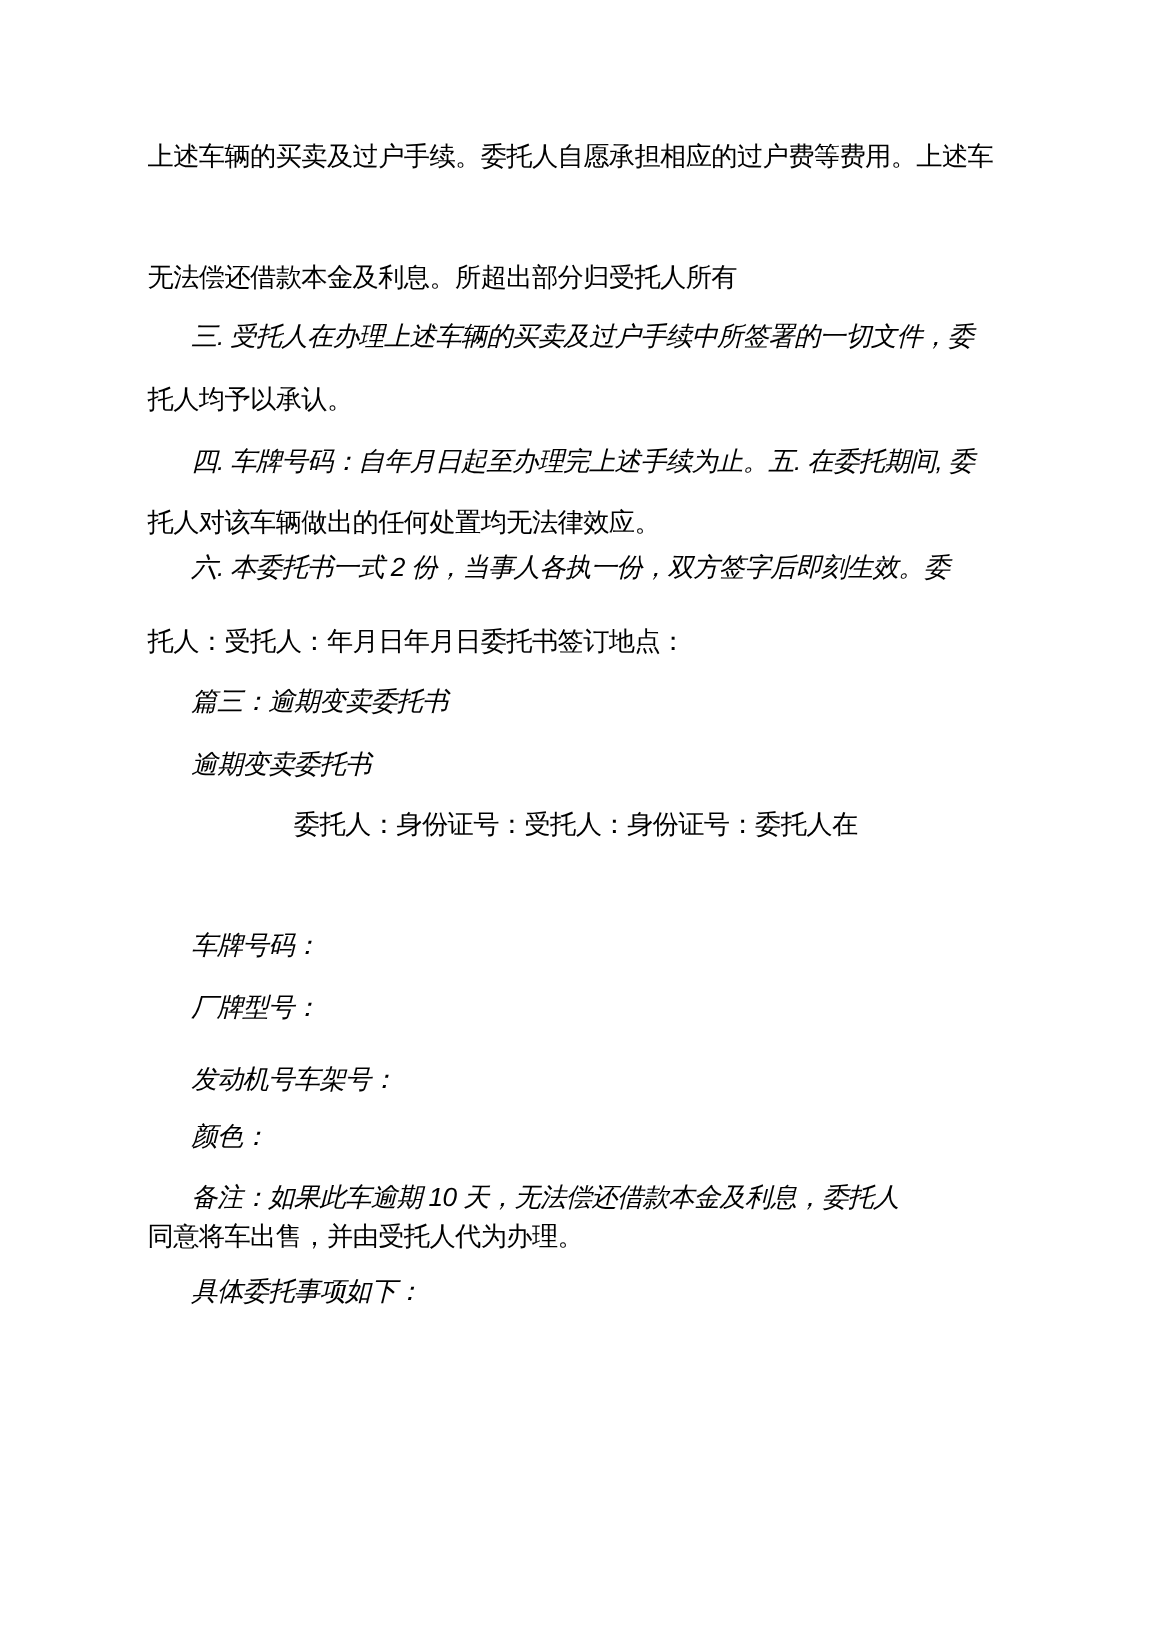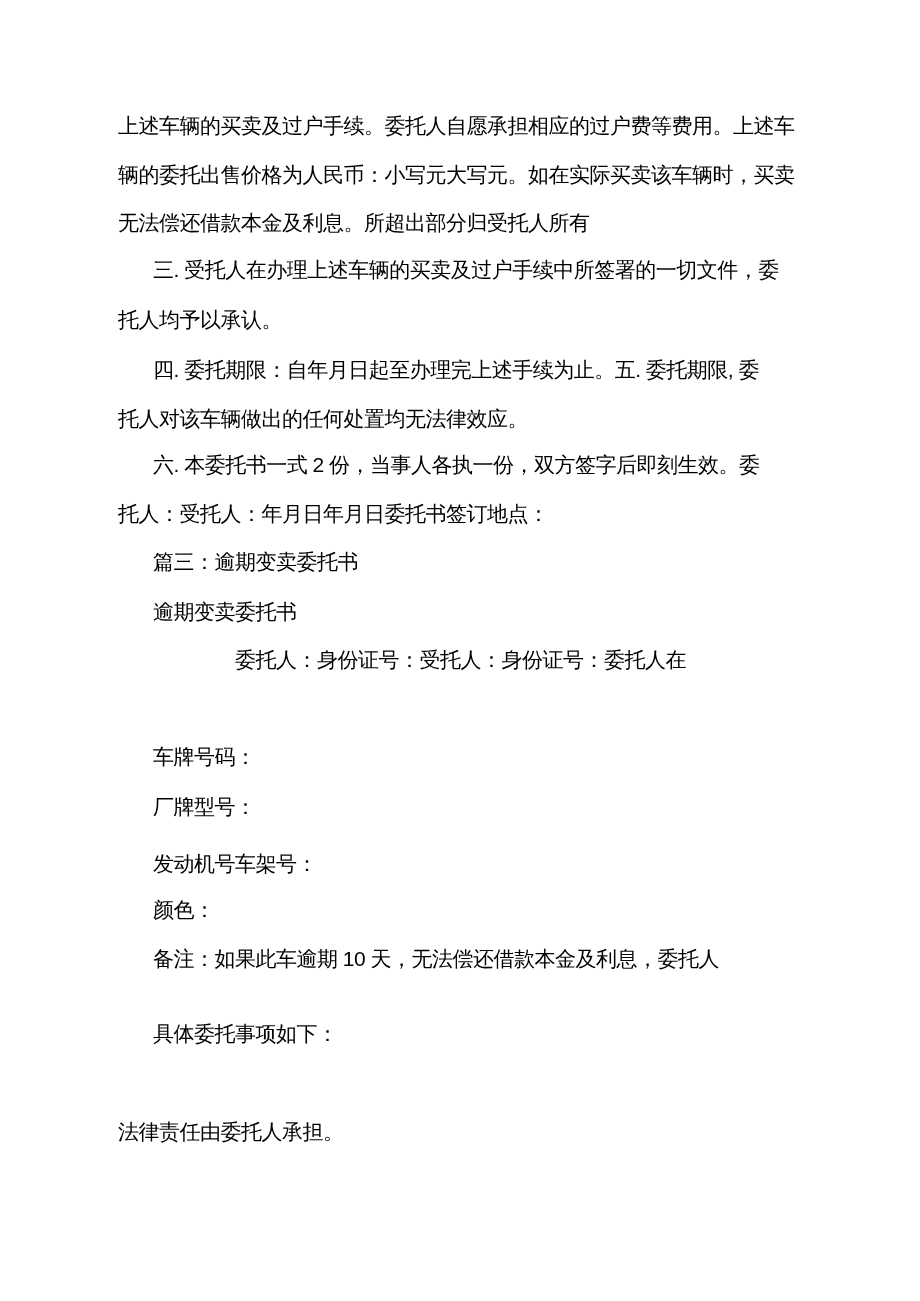--- a/index.html
+++ b/index.html
@@ -18,39 +18,38 @@
   .ln {
     position: absolute;
     left: 118px;
     font-size: 21px;
     line-height: 28px;
     letter-spacing: -0.5px;
     color: #000000;
     white-space: nowrap;
     font-weight: 500;
   }
-  .i1 { left: 153px; }
+  .i1 { left: 153px; font-style: italic; }
   .i2 { left: 235px; }
 </style>
 </head>
 <body>
 
 <div class="page">
   <div class="ln" style="top:112px">上述车辆的买卖及过户手续。委托人自愿承担相应的过户费等费用。上述车</div>
-  <div class="ln" style="top:161px">辆的委托出售价格为人民币：小写元大写元。如在实际买卖该车辆时，买卖</div>
   <div class="ln" style="top:209px">无法偿还借款本金及利息。所超出部分归受托人所有</div>
   <div class="ln i1" style="top:256px">三. 受托人在办理上述车辆的买卖及过户手续中所签署的一切文件，委</div>
   <div class="ln" style="top:306px">托人均予以承认。</div>
-  <div class="ln i1" style="top:356px">四. 委托期限：自年月日起至办理完上述手续为止。五. 委托期限, 委</div>
+  <div class="ln i1" style="top:356px">四. 车牌号码：自年月日起至办理完上述手续为止。五. 在委托期间, 委</div>
   <div class="ln" style="top:405px">托人对该车辆做出的任何处置均无法律效应。</div>
-  <div class="ln i1" style="top:451px">六. 本委托书一式 2 份，当事人各执一份，双方签字后即刻生效。委</div>
+  <div class="ln i1" style="top:441px">六. 本委托书一式 2 份，当事人各执一份，双方签字后即刻生效。委</div>
   <div class="ln i1" style="top:548px">篇三：逾期变卖委托书</div>
   <div class="ln" style="top:500px">托人：受托人：年月日年月日委托书签订地点：</div>
   <div class="ln i1" style="top:598px">逾期变卖委托书</div>
   <div class="ln i2" style="top:646px">委托人：身份证号：受托人：身份证号：委托人在</div>
   <div class="ln i1" style="top:743px">车牌号码：</div>
   <div class="ln i1" style="top:793px">厂牌型号：</div>
   <div class="ln i1" style="top:850px">发动机号车架号：</div>
   <div class="ln i1" style="top:896px">颜色：</div>
   <div class="ln i1" style="top:945px">备注：如果此车逾期 10 天，无法偿还借款本金及利息，委托人</div>
+  <div class="ln" style="top:976px">同意将车出售，并由受托人代为办理。</div>
   <div class="ln i1" style="top:1020px">具体委托事项如下：</div>
-  <div class="ln" style="top:1118px">法律责任由委托人承担。</div>
 </div>
 
 </body></html>

